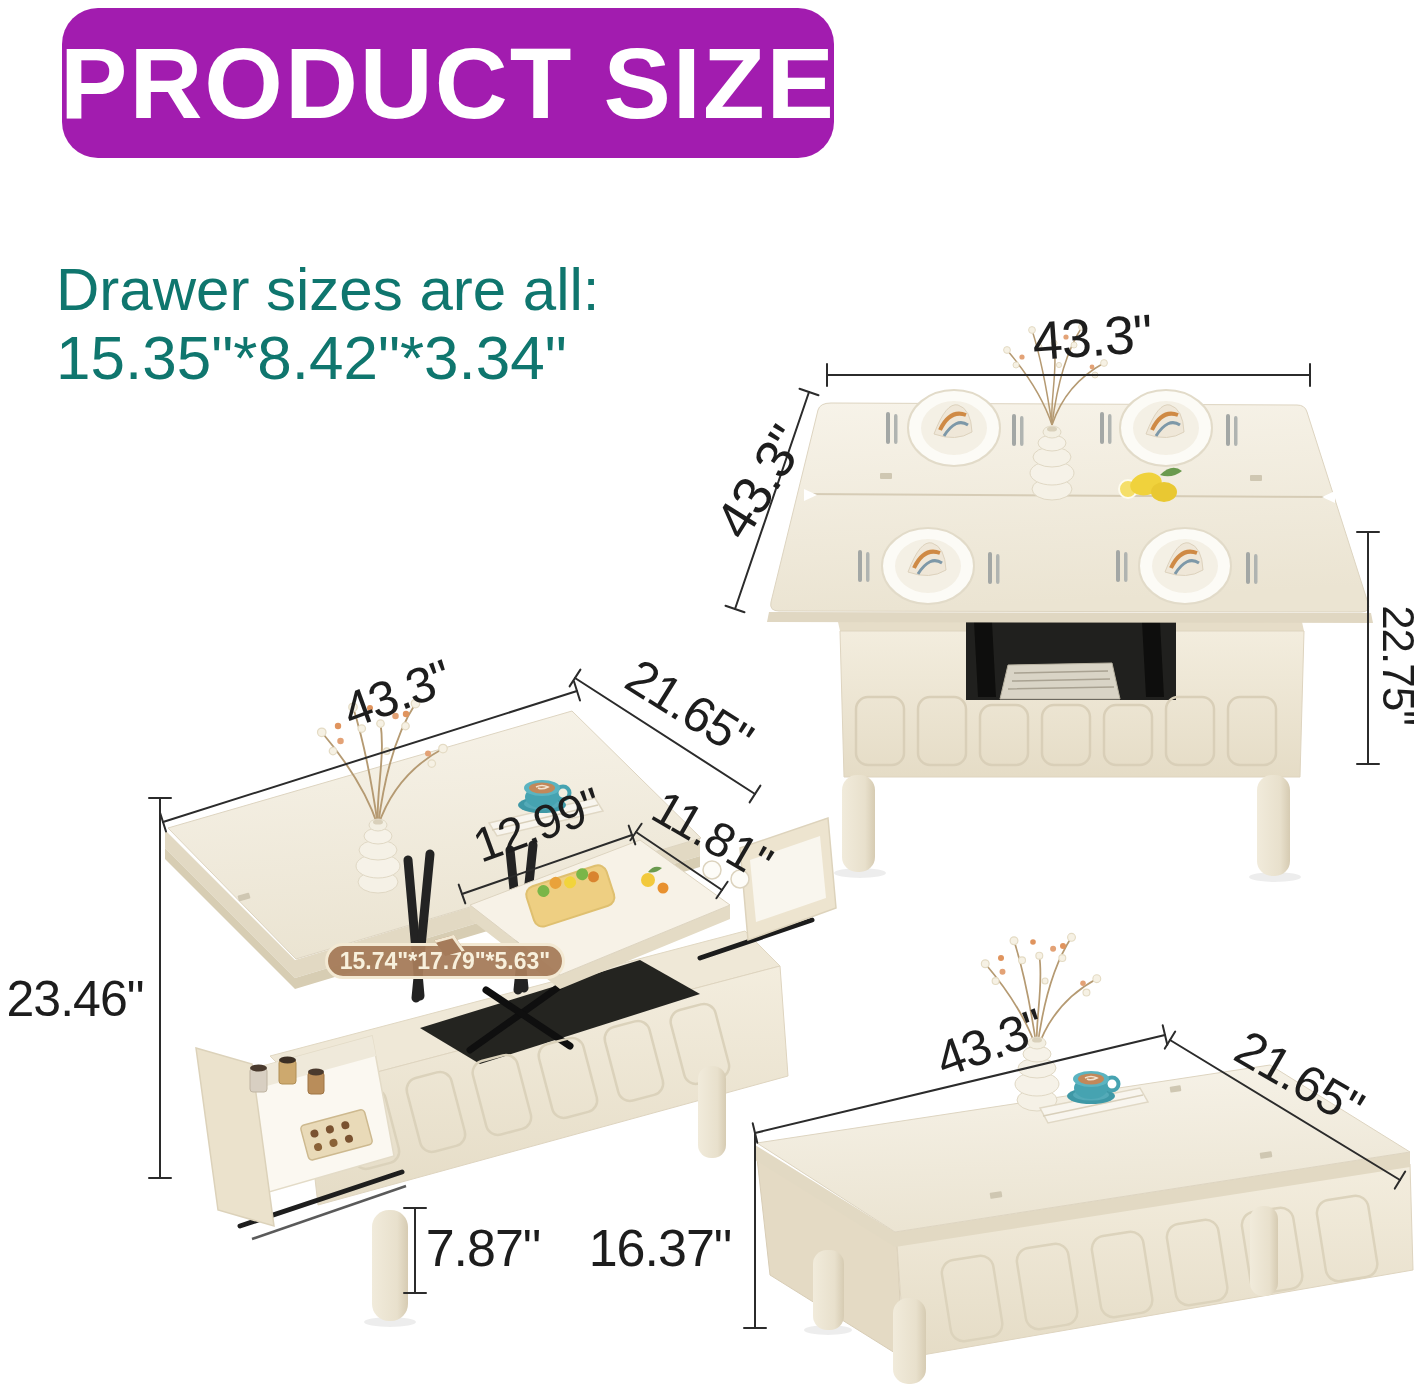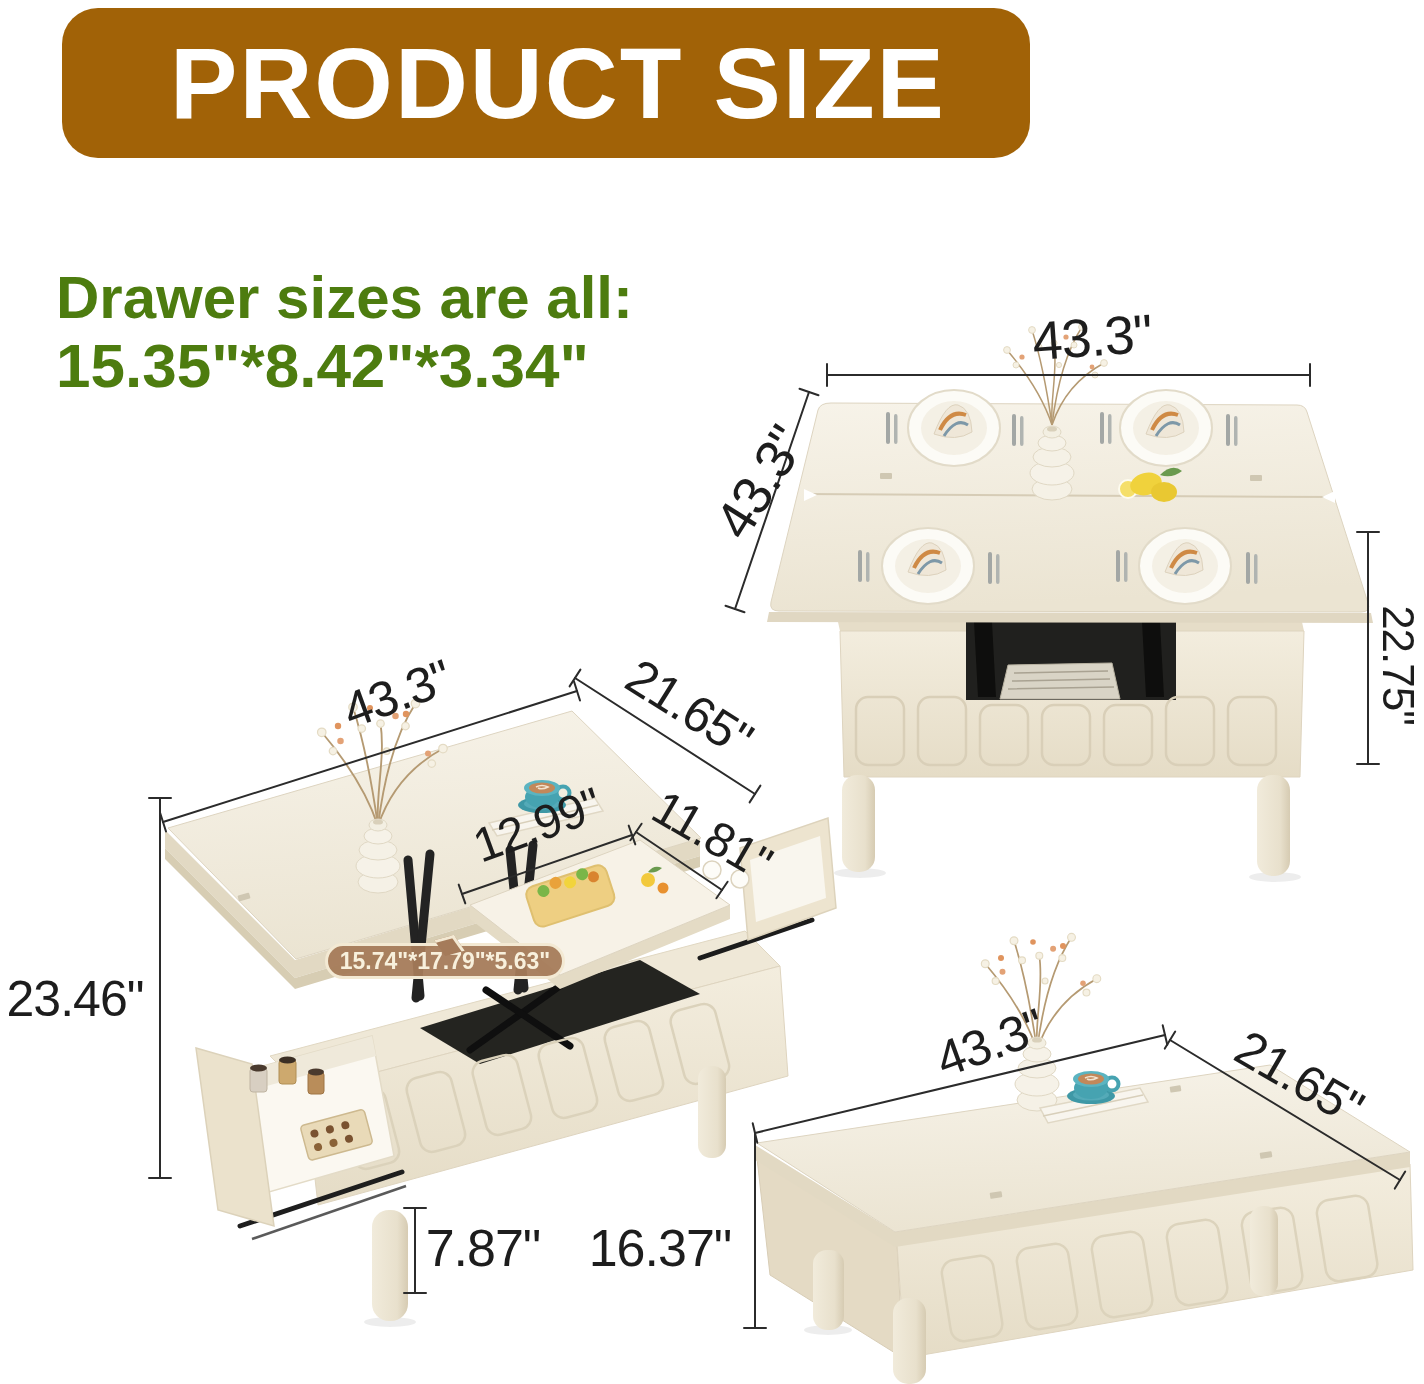--- a/index.html
+++ b/index.html
@@ -1,29 +1,29 @@
 <!DOCTYPE html>
 <html><head>
 <meta charset="utf-8">
 <style>
   html,body{margin:0;padding:0;background:#ffffff;}
   .canvas{
     position:relative;width:1424px;height:1384px;background:#ffffff;overflow:hidden;
     font-family:"Liberation Sans",sans-serif;
   }
   .banner{
-    position:absolute;left:62px;top:8px;width:944px;height:150px;
-    background:#a16207;border-radius:36px;
-    display:flex;align-items:center;justify-content:center;padding-left:24px;
+    position:absolute;left:62px;top:8px;width:772px;height:150px;
+    background:#a21caf;border-radius:36px;
+    display:flex;align-items:center;justify-content:center;
   }
   .banner-title{
     color:#ffffff;font-size:101px;font-weight:700;letter-spacing:2px;
     font-family:"Liberation Sans",sans-serif;white-space:nowrap;
   }
-  .note{position:absolute;left:56px;top:264px;color:#4d7c0f;font-weight:700;line-height:1.12;}
+  .note{position:absolute;left:56px;top:256px;color:#0f766e;font-weight:400;line-height:1.12;}
   .note-line1{font-size:60px;letter-spacing:0px;white-space:nowrap;}
   .note-line2{font-size:62px;letter-spacing:0px;white-space:nowrap;}
   .fig{position:absolute;}
   .fig svg{display:block;}
   .dim-label{
     position:absolute;color:#1d1d1d;white-space:nowrap;letter-spacing:-1px;
     transform-origin:center center;font-family:"Liberation Sans",sans-serif;
   }
   .pill{
     position:absolute;left:325px;top:943px;width:240px;height:36px;

